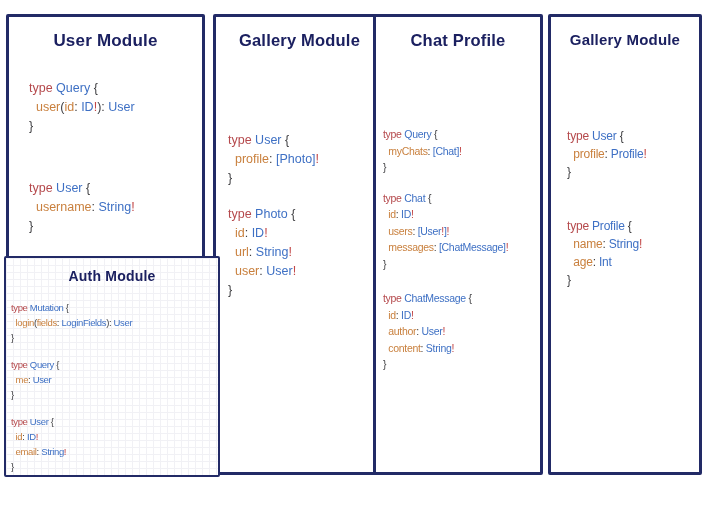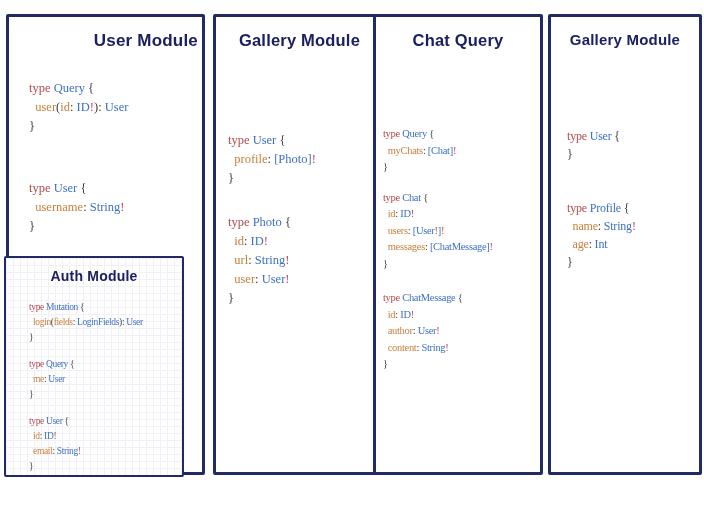--- a/index.html
+++ b/index.html
@@ -23,63 +23,63 @@
   .panel-chat    { left: 373px; width: 170px; }
   .panel-profile { left: 548px; width: 154px; }
 
   .panel-title {
     margin: 14px 4px 0 4px;
     text-align: center;
     font-weight: bold;
     color: var(--title, #1b2060);
     letter-spacing: 0.2px;
   }
-  .panel-user    .panel-title { font-size: 17px; text-align: right; }
+  .panel-user    .panel-title { font-size: 17px; }
   .panel-gallery .panel-title { font-size: 16.5px; }
   .panel-chat    .panel-title { font-size: 16.5px; }
   .panel-profile .panel-title { font-size: 15px; }
 
   pre.code {
     margin: 0;
-    font-family: Liberation Serif, serif;
+    font-family: Liberation Sans, sans-serif;
     white-space: pre;
     color: var(--pu, #3f3f42);
   }
   .panel-user    pre.code { padding-left: 20px; font-size: 12.5px; line-height: 19px; }
   .panel-gallery pre.code { padding-left: 12px; font-size: 12.5px; line-height: 19px; }
   .panel-chat    pre.code { padding-left: 7px;  font-size: 10.5px; line-height: 16.5px; letter-spacing: -0.3px; }
   .panel-profile pre.code { padding-left: 16px; font-size: 12px;   line-height: 18px;   letter-spacing: -0.2px; }
 
   .panel-user    .blk-0 { margin-top: 28px; }
   .panel-user    .blk-1 { margin-top: 43px; }
   .panel-gallery .blk-0 { margin-top: 81px; }
-  .panel-gallery .blk-1 { margin-top: 25px; }
+  .panel-gallery .blk-1 { margin-top: 17px; }
   .panel-chat    .blk-0 { margin-top: 76px; }
   .panel-chat    .blk-1 { margin-top: 14px; }
   .panel-chat    .blk-2 { margin-top: 18px; }
   .panel-profile .blk-0 { margin-top: 79px; }
   .panel-profile .blk-1 { margin-top: 36px; }
 
   .authbox {
     position: absolute;
     left: 4px; top: 256px;
-    width: 180px; height: 221px;
+    width: 216px; height: 221px;
     background-color: #ffffff;
     background-image:
       linear-gradient(#f1f1f5 1px, transparent 1px),
       linear-gradient(90deg, #f1f1f5 1px, transparent 1px);
     background-size: 7px 7px;
     border: 2px solid var(--panel-border, #222a66);
     border-radius: 2px;
     box-sizing: border-box;
     overflow: hidden;
   }
   .authbox .panel-title { margin-top: 10px; font-size: 14px; }
   .authbox pre.code {
-    padding-left: 23px;
+    padding-left: 5px;
     font-size: 9.5px; line-height: 15px; letter-spacing: -0.35px;
   }
   .authbox .blk-0 { margin-top: 16px; }
   .authbox .blk-1 { margin-top: 12px; }
   .authbox .blk-2 { margin-top: 12px; }
 
   .tk-kw { color: var(--kw, #b5494c); }
   .tk-ty { color: var(--ty, #3e70c4); }
   .tk-fd { color: var(--fd, #c9803e); }
   .tk-pu { color: var(--pu, #3f3f42); }
@@ -96,29 +96,29 @@
     <pre class="code blk-1"><div><span class="tk-kw">type </span><span class="tk-ty">User </span><span class="tk-pu">{</span></div><div><span class="tk-pu">  </span><span class="tk-fd">username</span><span class="tk-pu">: </span><span class="tk-ty">String</span><span class="tk-bg">!</span></div><div><span class="tk-pu">}</span></div></pre>
   </section>
 
   <section class="panel panel-gallery">
     <h2 class="panel-title">Gallery Module</h2>
     <pre class="code blk-0"><div><span class="tk-kw">type </span><span class="tk-ty">User </span><span class="tk-pu">{</span></div><div><span class="tk-pu">  </span><span class="tk-fd">profile</span><span class="tk-pu">: </span><span class="tk-ty">[Photo]</span><span class="tk-bg">!</span></div><div><span class="tk-pu">}</span></div></pre>
     <pre class="code blk-1"><div><span class="tk-kw">type </span><span class="tk-ty">Photo </span><span class="tk-pu">{</span></div><div><span class="tk-pu">  </span><span class="tk-fd">id</span><span class="tk-pu">: </span><span class="tk-ty">ID</span><span class="tk-bg">!</span></div><div><span class="tk-pu">  </span><span class="tk-fd">url</span><span class="tk-pu">: </span><span class="tk-ty">String</span><span class="tk-bg">!</span></div><div><span class="tk-pu">  </span><span class="tk-fd">user</span><span class="tk-pu">: </span><span class="tk-ty">User</span><span class="tk-bg">!</span></div><div><span class="tk-pu">}</span></div></pre>
   </section>
 
   <section class="panel panel-chat">
-    <h2 class="panel-title">Chat Query</h2>
+    <h2 class="panel-title">Chat Profile</h2>
     <pre class="code blk-0"><div><span class="tk-kw">type </span><span class="tk-ty">Query </span><span class="tk-pu">{</span></div><div><span class="tk-pu">  </span><span class="tk-fd">myChats</span><span class="tk-pu">: </span><span class="tk-ty">[Chat]</span><span class="tk-bg">!</span></div><div><span class="tk-pu">}</span></div></pre>
     <pre class="code blk-1"><div><span class="tk-kw">type </span><span class="tk-ty">Chat </span><span class="tk-pu">{</span></div><div><span class="tk-pu">  </span><span class="tk-fd">id</span><span class="tk-pu">: </span><span class="tk-ty">ID</span><span class="tk-bg">!</span></div><div><span class="tk-pu">  </span><span class="tk-fd">users</span><span class="tk-pu">: </span><span class="tk-ty">[User</span><span class="tk-bg">!</span><span class="tk-ty">]</span><span class="tk-bg">!</span></div><div><span class="tk-pu">  </span><span class="tk-fd">messages</span><span class="tk-pu">: </span><span class="tk-ty">[ChatMessage]</span><span class="tk-bg">!</span></div><div><span class="tk-pu">}</span></div></pre>
     <pre class="code blk-2"><div><span class="tk-kw">type </span><span class="tk-ty">ChatMessage </span><span class="tk-pu">{</span></div><div><span class="tk-pu">  </span><span class="tk-fd">id</span><span class="tk-pu">: </span><span class="tk-ty">ID</span><span class="tk-bg">!</span></div><div><span class="tk-pu">  </span><span class="tk-fd">author</span><span class="tk-pu">: </span><span class="tk-ty">User</span><span class="tk-bg">!</span></div><div><span class="tk-pu">  </span><span class="tk-fd">content</span><span class="tk-pu">: </span><span class="tk-ty">String</span><span class="tk-bg">!</span></div><div><span class="tk-pu">}</span></div></pre>
   </section>
 
   <section class="panel panel-profile">
     <h2 class="panel-title">Gallery Module</h2>
-    <pre class="code blk-0"><div><span class="tk-kw">type </span><span class="tk-ty">User </span><span class="tk-pu">{</span></div><div><span class="tk-pu">}</span></div></pre>
+    <pre class="code blk-0"><div><span class="tk-kw">type </span><span class="tk-ty">User </span><span class="tk-pu">{</span></div><div><span class="tk-pu">  </span><span class="tk-fd">profile</span><span class="tk-pu">: </span><span class="tk-ty">Profile</span><span class="tk-bg">!</span></div><div><span class="tk-pu">}</span></div></pre>
     <pre class="code blk-1"><div><span class="tk-kw">type </span><span class="tk-ty">Profile </span><span class="tk-pu">{</span></div><div><span class="tk-pu">  </span><span class="tk-fd">name</span><span class="tk-pu">: </span><span class="tk-ty">String</span><span class="tk-bg">!</span></div><div><span class="tk-pu">  </span><span class="tk-fd">age</span><span class="tk-pu">: </span><span class="tk-ty">Int</span></div><div><span class="tk-pu">}</span></div></pre>
   </section>
 
   <section class="authbox">
     <h3 class="panel-title">Auth Module</h3>
     <pre class="code blk-0"><div><span class="tk-kw">type </span><span class="tk-ty">Mutation </span><span class="tk-pu">{</span></div><div><span class="tk-pu">  </span><span class="tk-fd">login</span><span class="tk-pu">(</span><span class="tk-fd">fields</span><span class="tk-pu">: </span><span class="tk-ty">LoginFields</span><span class="tk-pu">): </span><span class="tk-ty">User</span></div><div><span class="tk-pu">}</span></div></pre>
     <pre class="code blk-1"><div><span class="tk-kw">type </span><span class="tk-ty">Query </span><span class="tk-pu">{</span></div><div><span class="tk-pu">  </span><span class="tk-fd">me</span><span class="tk-pu">: </span><span class="tk-ty">User</span></div><div><span class="tk-pu">}</span></div></pre>
     <pre class="code blk-2"><div><span class="tk-kw">type </span><span class="tk-ty">User </span><span class="tk-pu">{</span></div><div><span class="tk-pu">  </span><span class="tk-fd">id</span><span class="tk-pu">: </span><span class="tk-ty">ID</span><span class="tk-bg">!</span></div><div><span class="tk-pu">  </span><span class="tk-fd">email</span><span class="tk-pu">: </span><span class="tk-ty">String</span><span class="tk-bg">!</span></div><div><span class="tk-pu">}</span></div></pre>
   </section>
 

